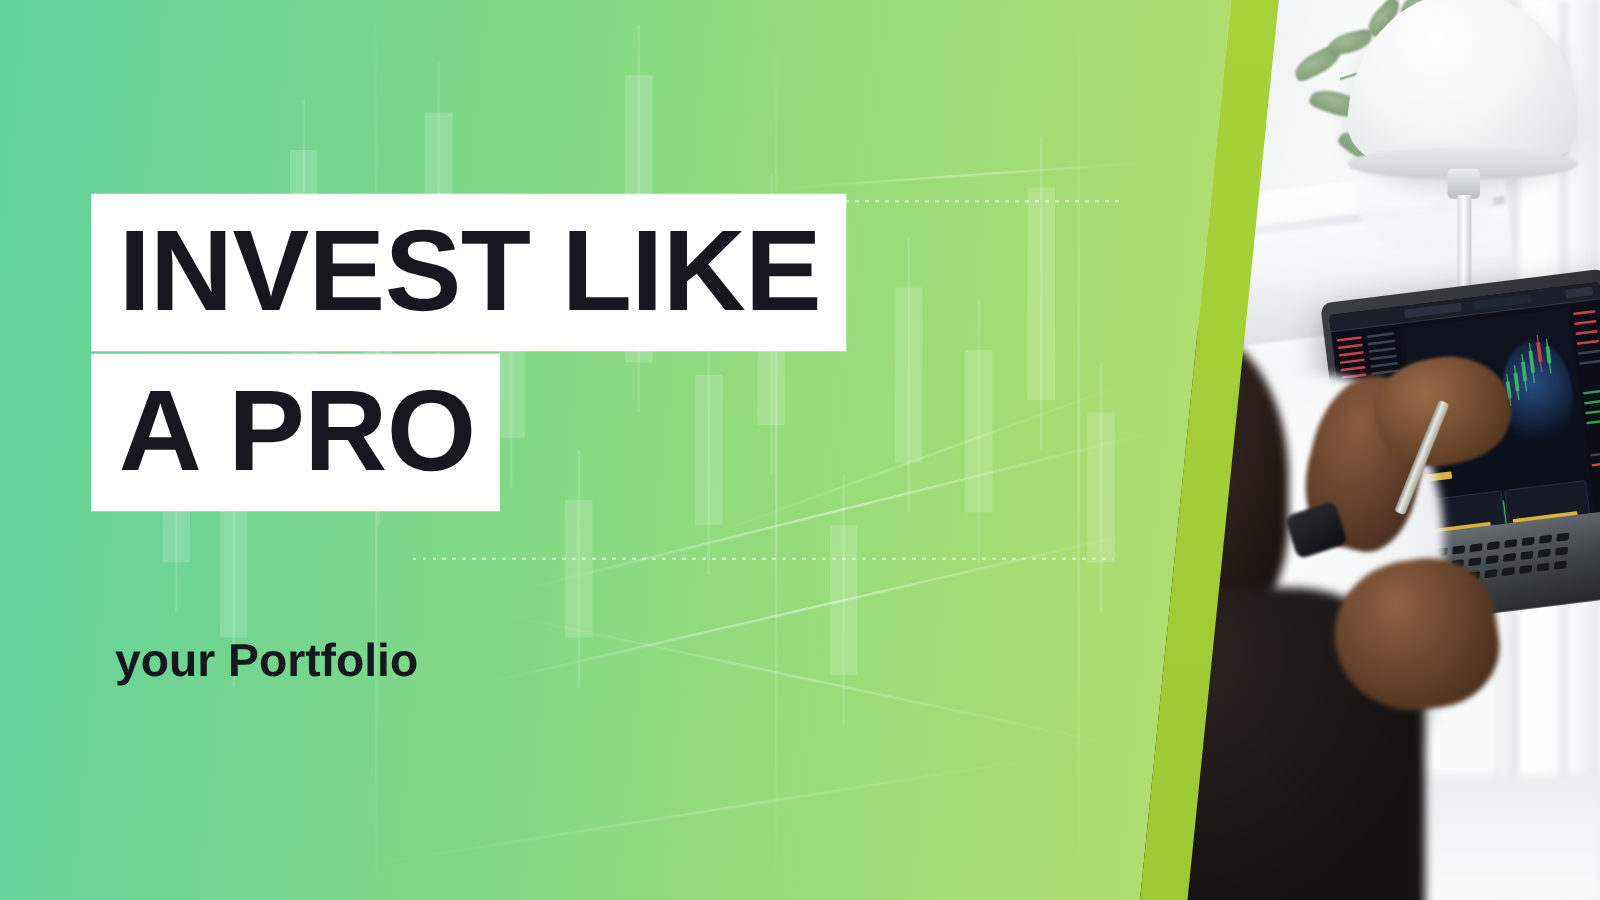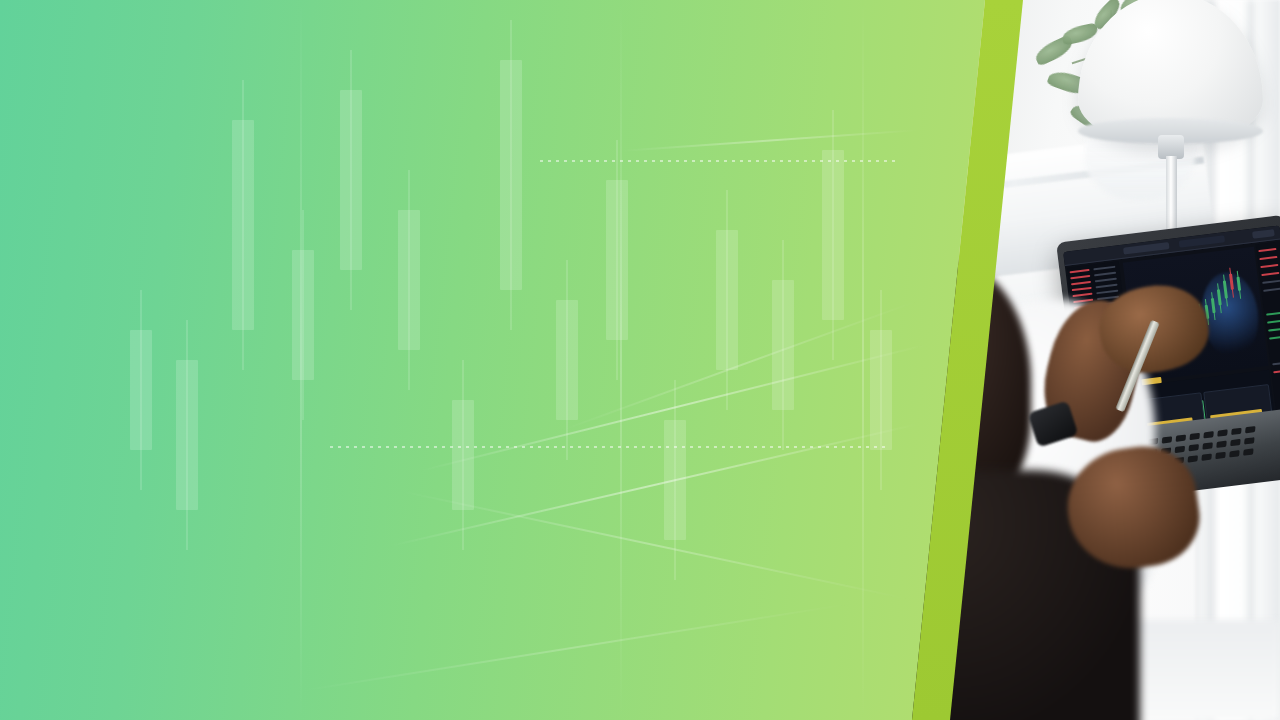--- a/index.html
+++ b/index.html
@@ -554,17 +554,20 @@
     <div class="wm-line" style="left:420px;top:470px;width:520px;transform:rotate(-14deg)"></div>
     <div class="wm-line" style="left:390px;top:545px;width:540px;transform:rotate(-13deg)"></div>
     <div class="wm-line" style="left:400px;top:490px;width:520px;transform:rotate(12deg);opacity:.6"></div>
     <div class="wm-line" style="left:560px;top:430px;width:380px;transform:rotate(-20deg);opacity:.5"></div>
     <div class="wm-line" style="left:620px;top:150px;width:300px;transform:rotate(-4deg);opacity:.7"></div>
     <div class="wm-line" style="left:300px;top:690px;width:560px;transform:rotate(-9deg);opacity:.45"></div>
   </div>
 
   <div class="wedge"></div>
 
-
-
-
+  <div class="headline" id="headline-1">INVEST LIKE</div>
+
+  <div class="headline" id="headline-2">A PRO</div>
+
+
+  <div class="subtitle" id="subtitle-line-2">your Portfolio</div>
 
 </div>
 
 </body></html>

